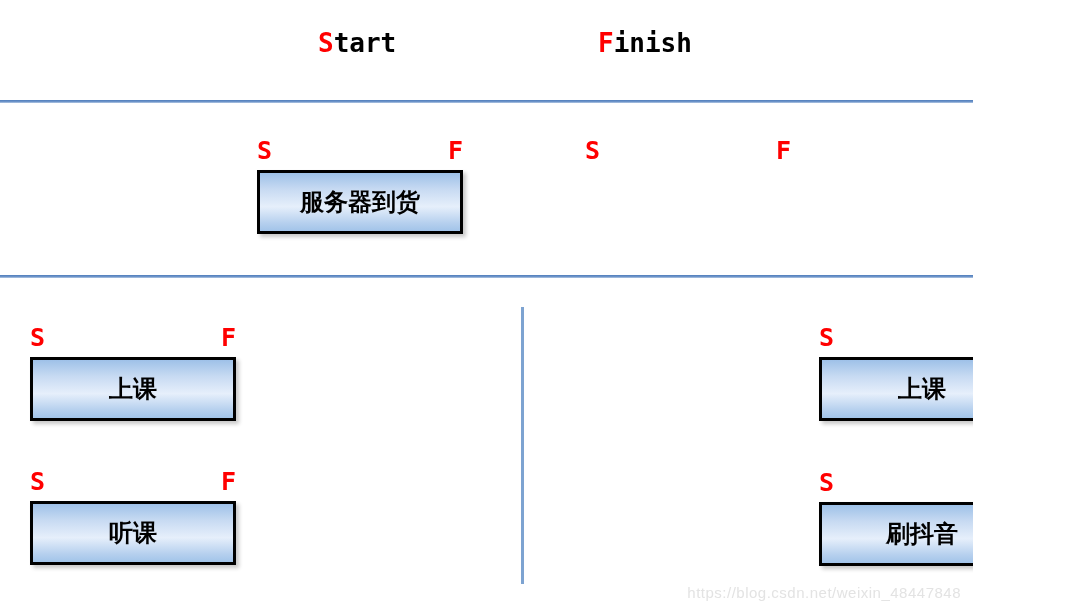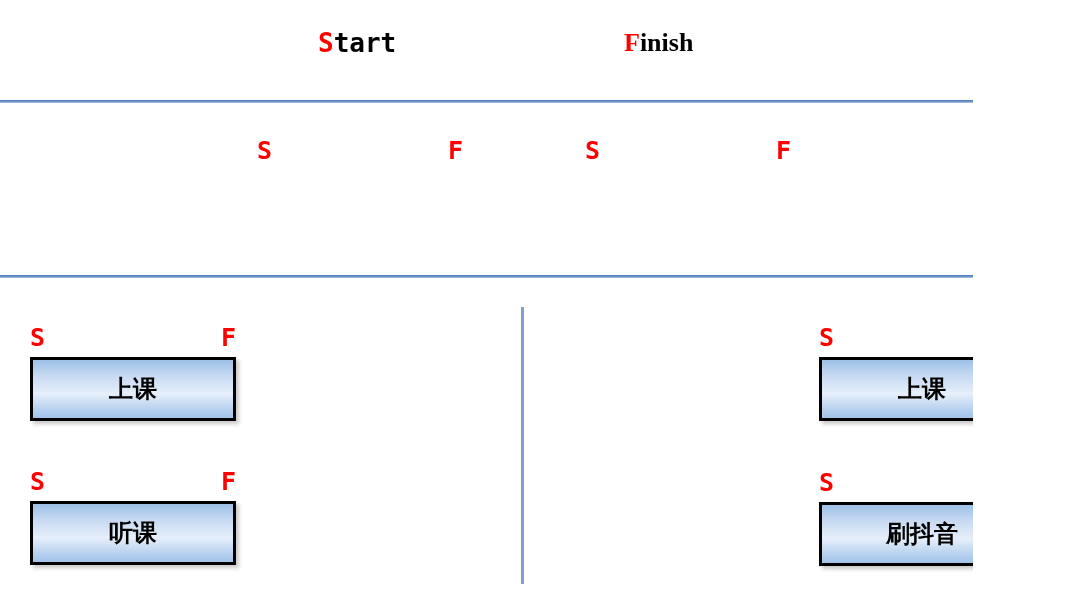--- a/index.html
+++ b/index.html
@@ -53,21 +53,21 @@
     top: 28px;
     font-family: "DejaVu Sans Mono", monospace;
     font-weight: bold;
     font-size: 26px;
     line-height: 30px;
     color: #000000;
     white-space: nowrap;
   }
   .legend-text .initial { color: #ff0000; }
   .legend-start  { left: 318px; }
-  .legend-finish { left: 624px; font-family: Liberation Serif, serif; }
+  .legend-finish { left: 598px; }
   .legend-box { position: absolute; left: 405px; top: 10px; width: 206px; }
 
   
   .hdivider {
     position: absolute;
     left: 0;
     width: 1091px;
     height: 3px;
     background: linear-gradient(180deg, #4f7dbc 0%, #6d94c9 55%, #b7cbe5 100%);
   }
@@ -113,20 +113,23 @@
 
   <div class="hdivider hdivider-top"></div>
   <div class="hdivider hdivider-middle"></div>
   <div class="vdivider"></div>
 
   <div class="activity act-middle-left">
     <div class="sf-row">
       <span class="sf">S</span>
       <span class="sf">F</span>
     </div>
+    <div class="abox">
+      <span class="abox-label">服务器到货</span>
+    </div>
   </div>
 
   <div class="activity act-middle-right">
     <div class="sf-row">
       <span class="sf">S</span>
       <span class="sf">F</span>
     </div>
   </div>
 
   <div class="activity act-bottom-left-1">
@@ -162,14 +165,15 @@
   <div class="activity act-bottom-right-2">
     <div class="sf-row">
       <span class="sf">S</span>
       <span class="sf">F</span>
     </div>
     <div class="abox">
       <span class="abox-label">刷抖音</span>
     </div>
   </div>
 
+  <div class="watermark">https://blog.csdn.net/weixin_48447848</div>
 
 </div>
 
 </body></html>

